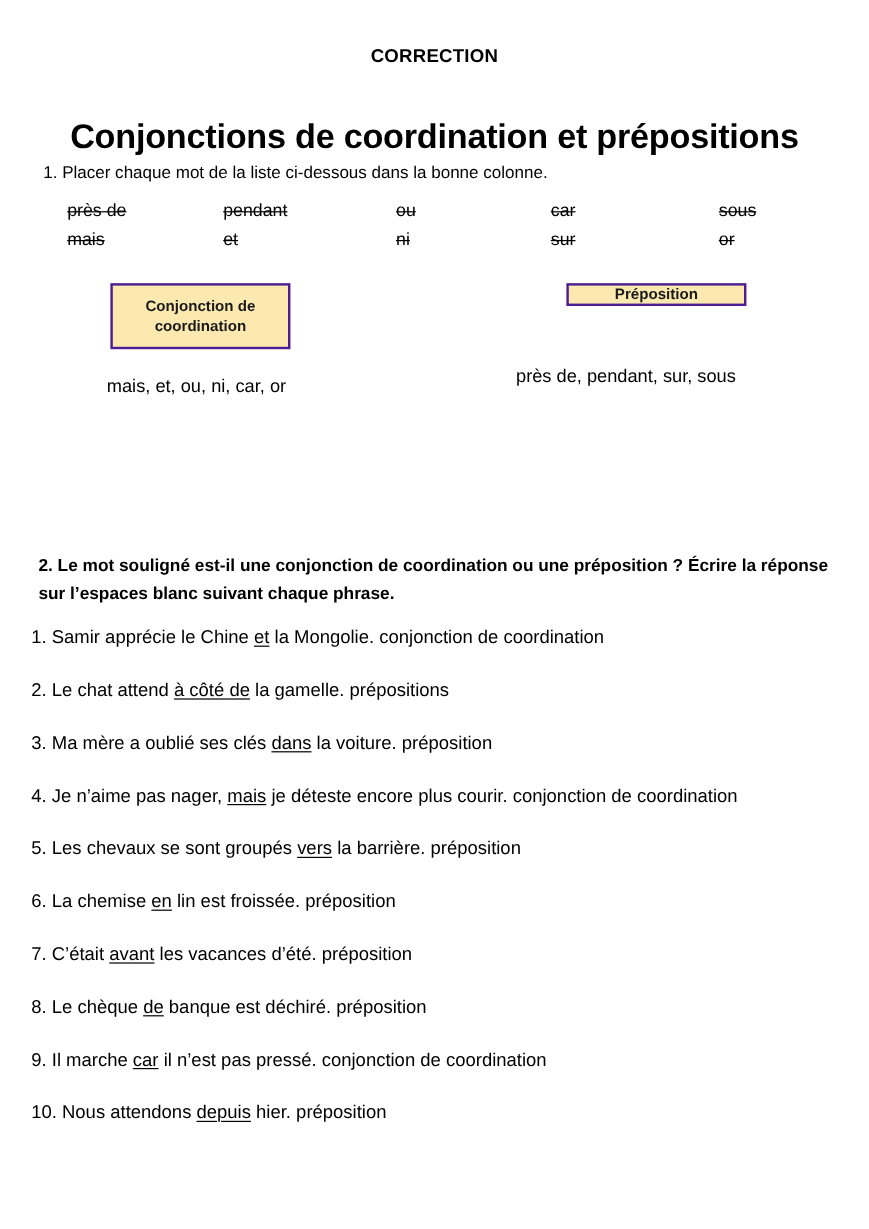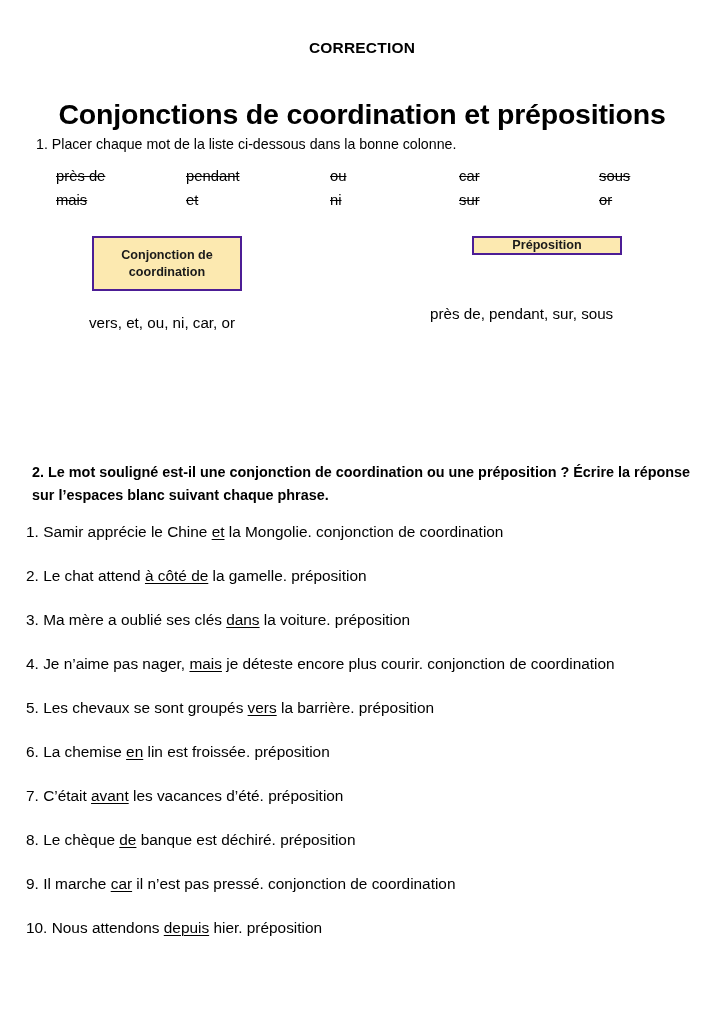--- a/index.html
+++ b/index.html
@@ -185,31 +185,31 @@
       <span class="wb-word">sur</span>
     </div>
     <div class="wb-col wb-c5">
       <span class="wb-word">sous</span>
       <span class="wb-word">or</span>
     </div>
   </div>
 
   <div class="cat-box cat-box-conj">Conjonction de coordination</div>
 
-  <div class="cat-answer cat-answer-conj">vers, et, ou, ni, car, or</div>
+  <div class="cat-answer cat-answer-conj">mais, et, ou, ni, car, or</div>
 
   <div class="cat-box cat-box-prep">Préposition</div>
 
   <div class="cat-answer cat-answer-prep">près de, pendant, sur, sous</div>
 
   <div class="ex2-instruction">2. Le mot souligné est-il une conjonction de coordination ou une préposition ? Écrire la réponse sur l’espaces blanc suivant chaque phrase.</div>
 
   <div class="sentences">
     <div class="sentence"><span>1. </span><span>Samir apprécie le Chine </span><u>et</u><span> la Mongolie. conjonction de coordination</span></div>
-    <div class="sentence"><span>2. </span><span>Le chat attend </span><u>à côté de</u><span> la gamelle. préposition</span></div>
+    <div class="sentence"><span>2. </span><span>Le chat attend </span><u>à côté de</u><span> la gamelle. prépositions</span></div>
     <div class="sentence"><span>3. </span><span>Ma mère a oublié ses clés </span><u>dans</u><span> la voiture. préposition</span></div>
     <div class="sentence"><span>4. </span><span>Je n’aime pas nager, </span><u>mais</u><span> je déteste encore plus courir. conjonction de coordination</span></div>
     <div class="sentence"><span>5. </span><span>Les chevaux se sont groupés </span><u>vers</u><span> la barrière. préposition</span></div>
     <div class="sentence"><span>6. </span><span>La chemise </span><u>en</u><span> lin est froissée. préposition</span></div>
     <div class="sentence"><span>7. </span><span>C’était </span><u>avant</u><span> les vacances d’été. préposition</span></div>
     <div class="sentence"><span>8. </span><span>Le chèque </span><u>de</u><span> banque est déchiré. préposition</span></div>
     <div class="sentence"><span>9. </span><span>Il marche </span><u>car</u><span> il n’est pas pressé. conjonction de coordination</span></div>
     <div class="sentence"><span>10. </span><span>Nous attendons </span><u>depuis</u><span> hier. préposition</span></div>
   </div>
 

